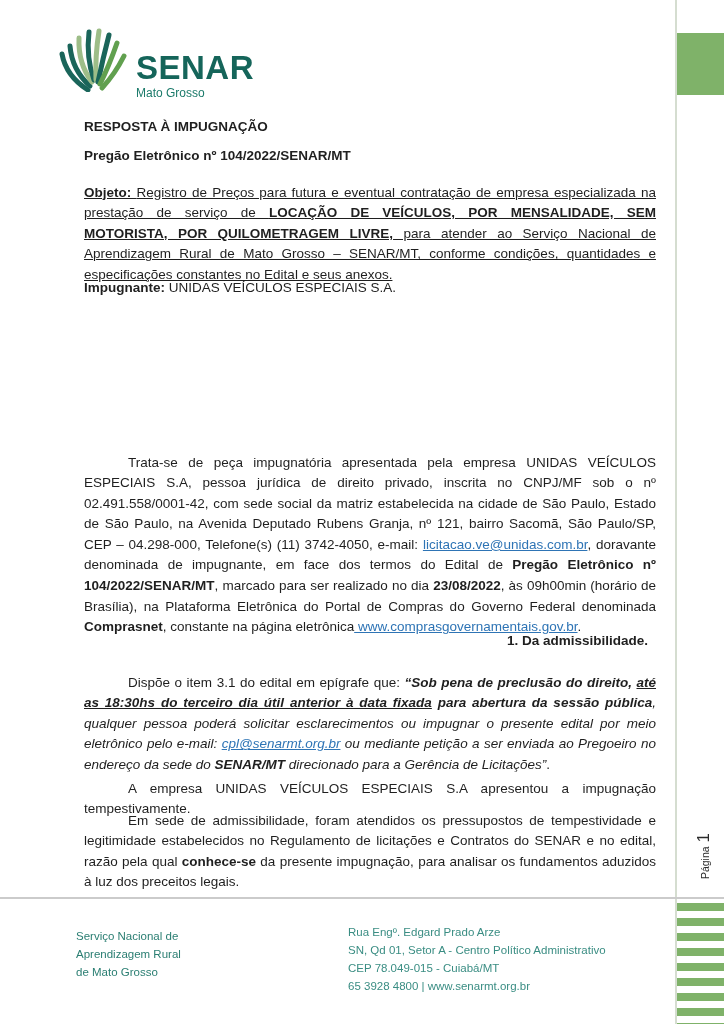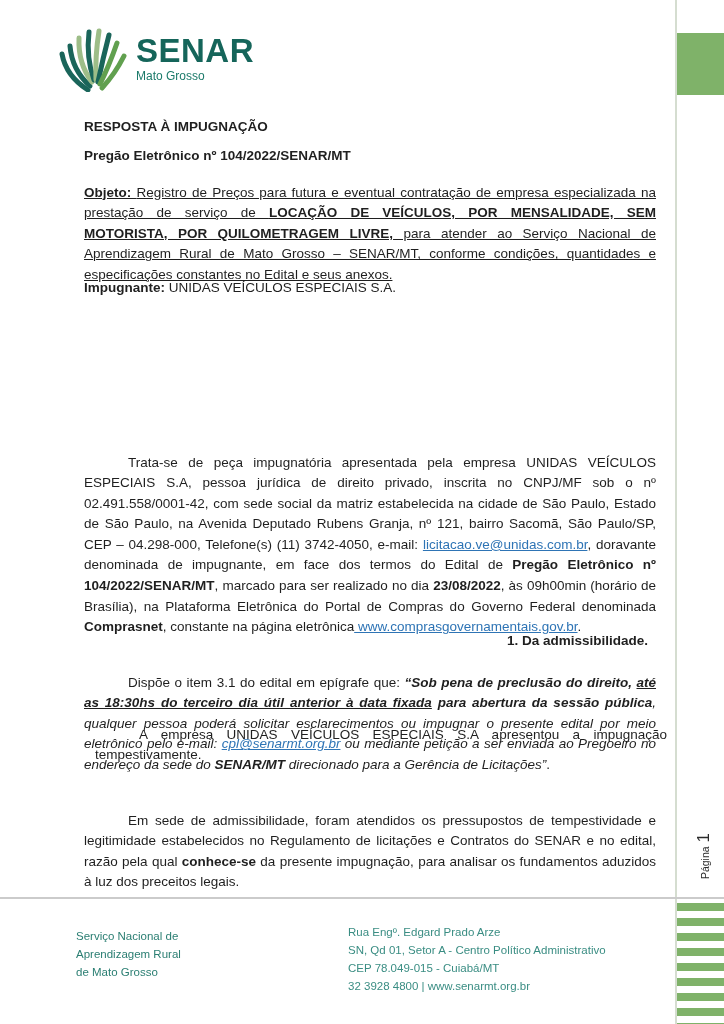--- a/index.html
+++ b/index.html
@@ -26,34 +26,34 @@
     transform:rotate(-90deg);
     white-space:nowrap;
     display:flex;align-items:baseline;gap:4px;
     color:#2b2b2b;
   }
   .rail-pagenum .lbl{font-size:10.5px;}
   .rail-pagenum .num{font-size:17px;}
   
   .logo{position:absolute;left:58px;top:26px;display:flex;align-items:flex-start;}
   .logo svg{display:block;}
-  .wordmark{margin-left:8px;margin-top:8px;line-height:1;}
+  .wordmark{margin-left:8px;margin-top:25px;line-height:1;}
   .wordmark .name{font-size:33px;font-weight:700;color:#15655a;letter-spacing:0.5px;}
   .wordmark .region{font-size:12px;color:#1b7a6a;margin-top:3px;}
   
   .tx{position:absolute;left:84px;width:572px;font-size:13.5px;line-height:20.6px;text-align:justify;}
   .tx.indent{text-indent:44px;}
   .doc-title{top:117px;font-weight:700;}
   .doc-subtitle{top:146px;font-weight:700;}
   .p-objeto{top:169px;text-decoration:underline;}
   .p-impugnante{top:264px;}
   .p-intro{top:439px;}
   .h-section{top:631px;left:128px;width:520px;font-weight:700;text-align:right;}
   .p-dispoe{top:659px;}
-  .p-empresa{top:711px;margin-left:11px;}
+  .p-empresa{top:765px;}
   .p-emsede{top:797px;}
   .bold{font-weight:700;}
   .italic{font-style:italic;}
   .underline{text-decoration:underline;}
   .link{color:#2e74b5;text-decoration:underline;}
   
   .footer-divider{position:absolute;left:0;top:897px;width:724px;height:2px;background:#cbcbcb;}
   .footer-org{position:absolute;left:76px;top:927px;font-size:11.5px;line-height:18px;font-weight:400;color:#2a7e72;}
   .footer-contact{position:absolute;left:348px;top:923px;font-size:11.5px;line-height:18px;color:#3a8d83;}
 </style>
@@ -109,16 +109,16 @@
   <div class="footer-divider"></div>
   <div class="footer-org">
     <div>Serviço Nacional de</div>
     <div>Aprendizagem Rural</div>
     <div>de Mato Grosso</div>
   </div>
   <div class="footer-contact">
     <div>Rua Engº. Edgard Prado Arze</div>
     <div>SN, Qd 01, Setor A - Centro Político Administrativo</div>
     <div>CEP 78.049-015 - Cuiabá/MT</div>
-    <div>32 3928 4800 | www.senarmt.org.br</div>
+    <div>65 3928 4800 | www.senarmt.org.br</div>
   </div>
 
 </div>
 
 </body></html>

